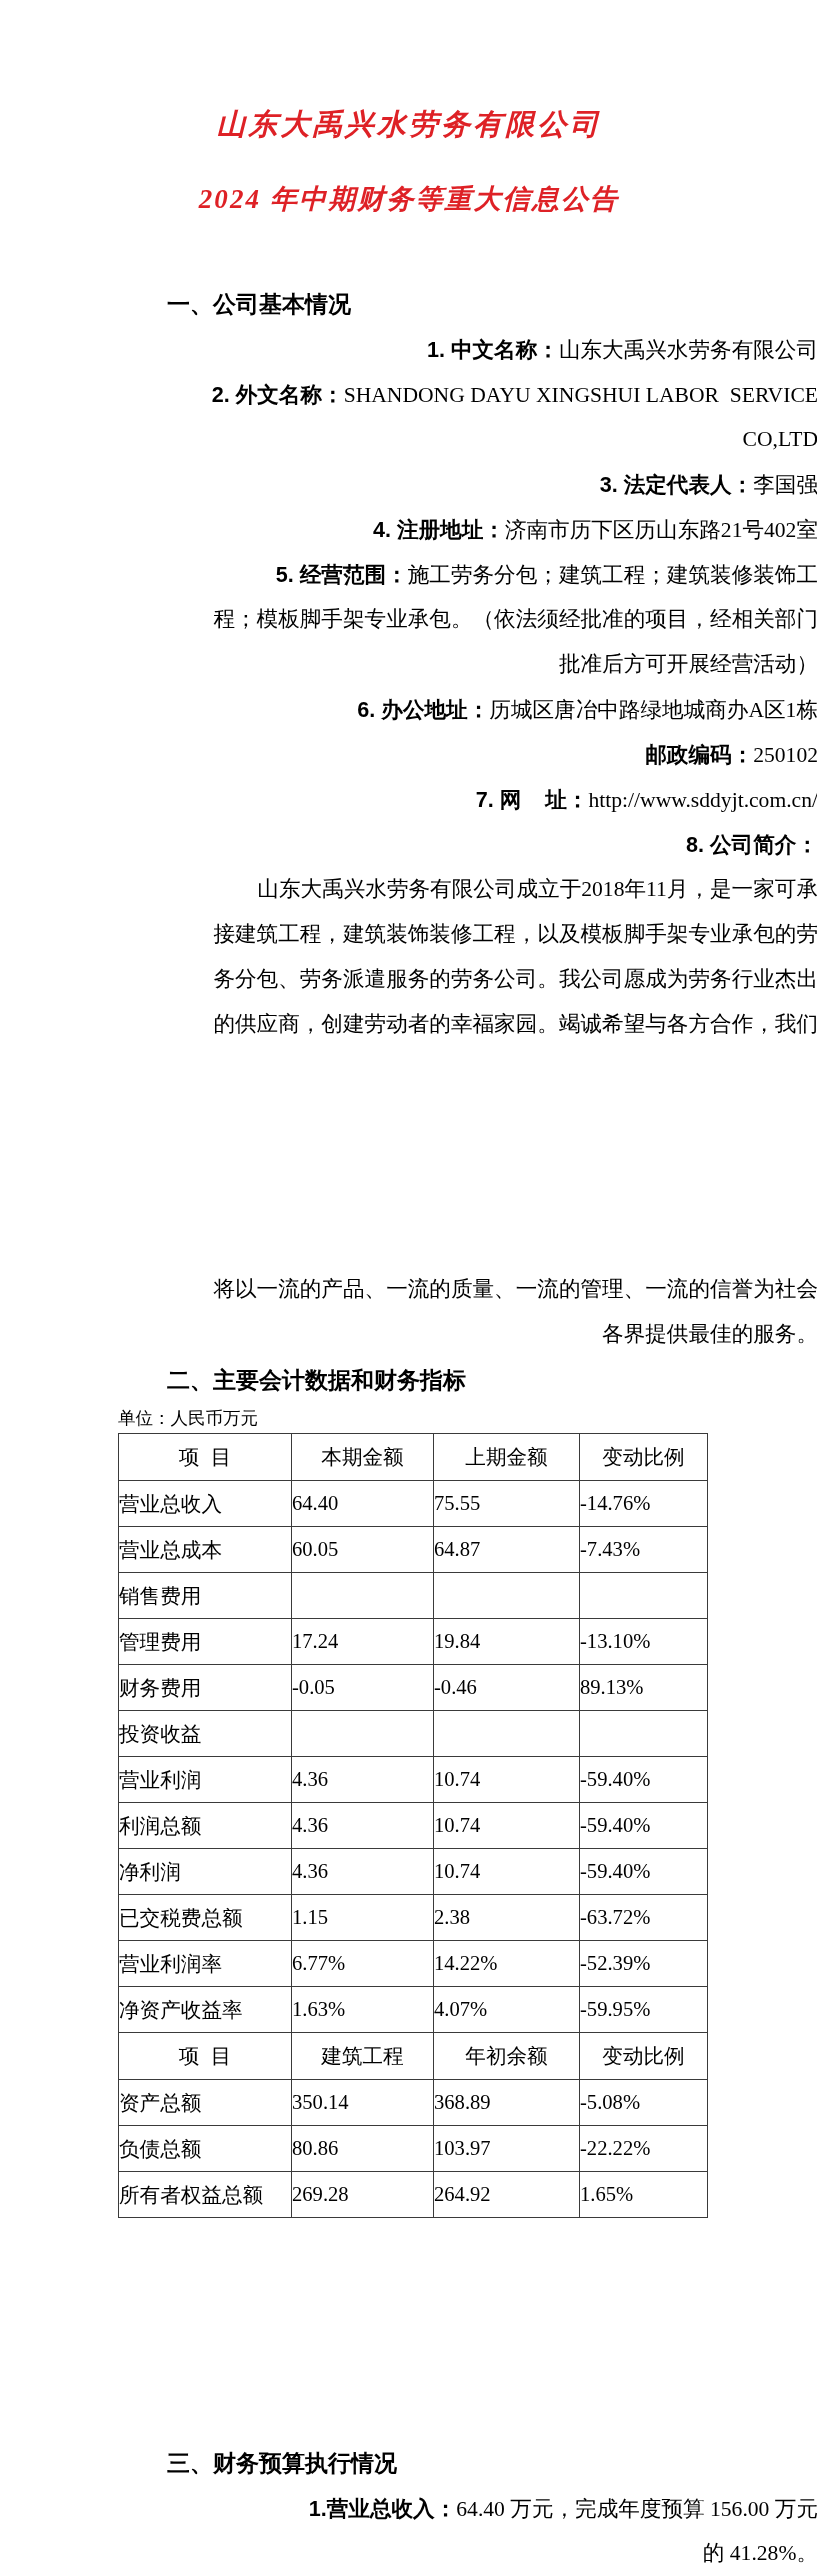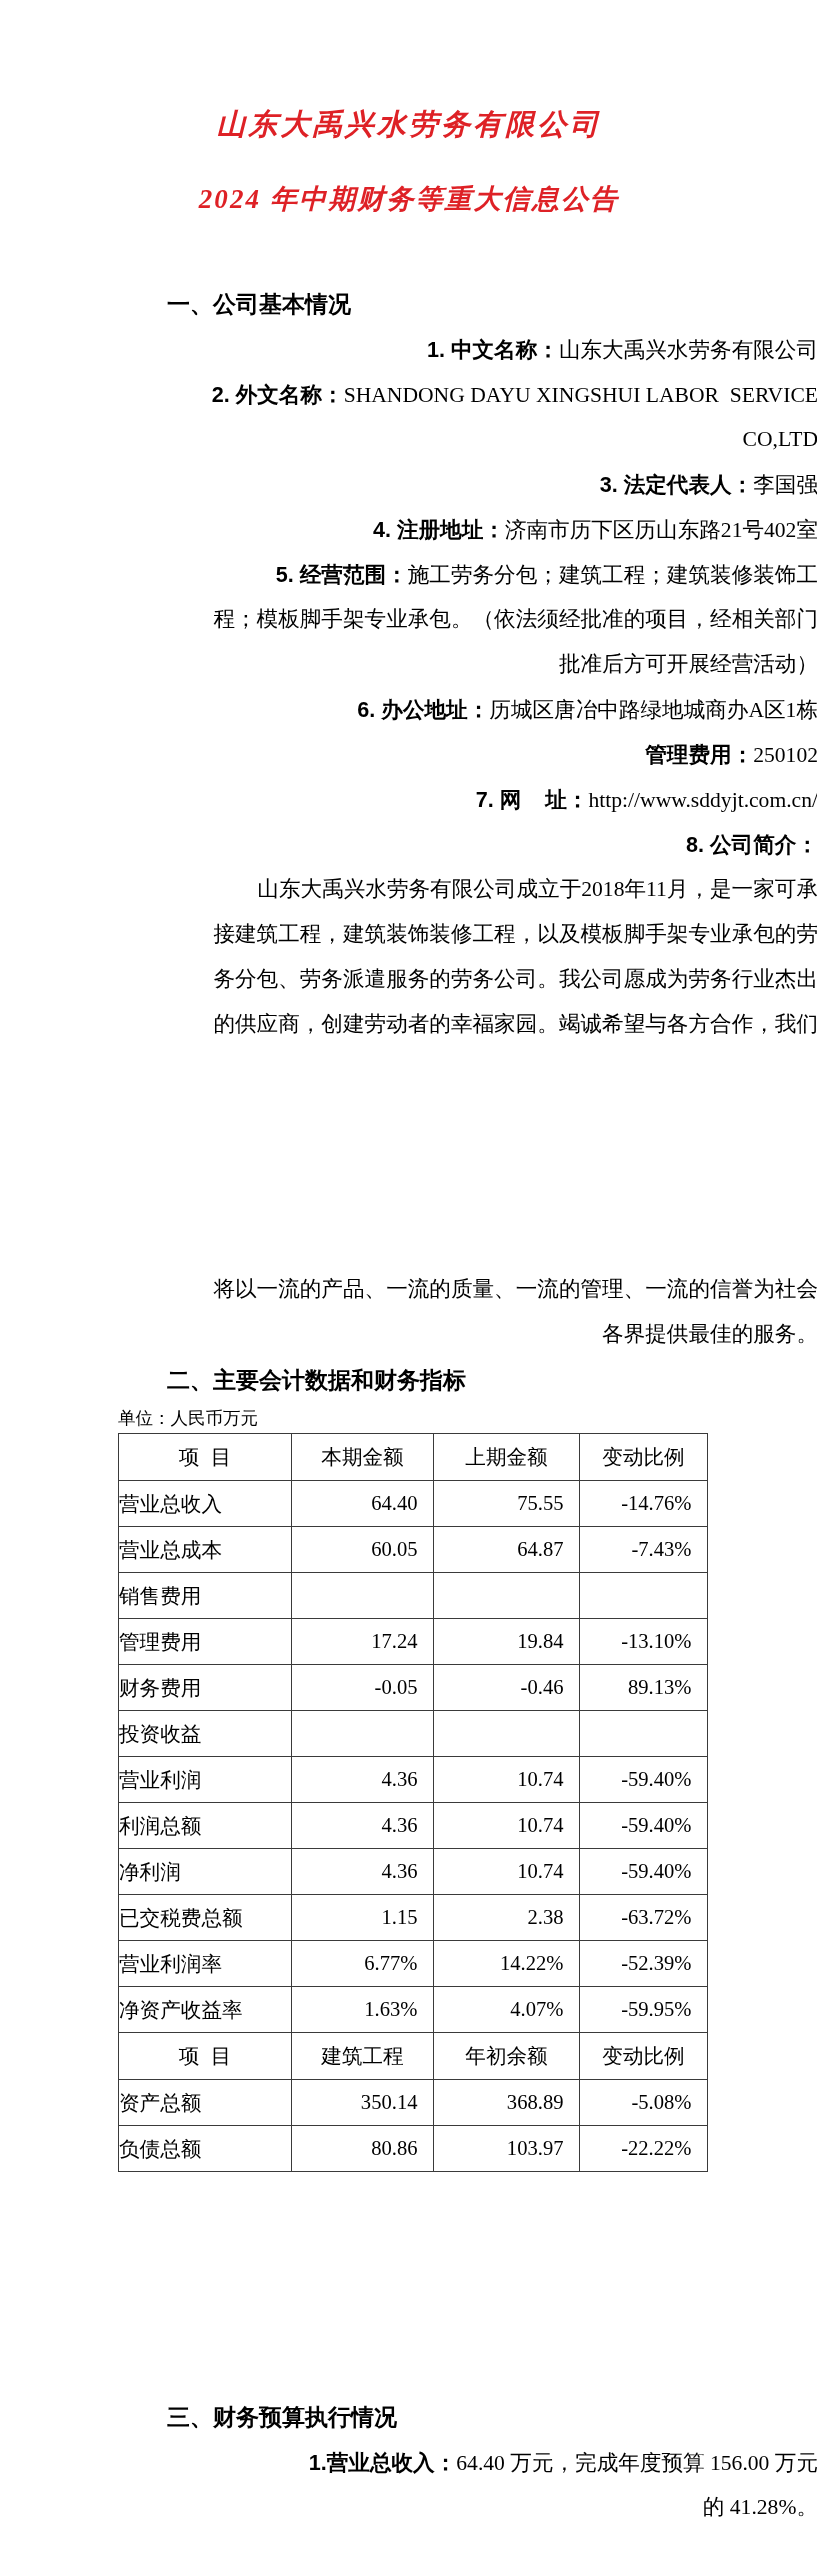--- a/index.html
+++ b/index.html
@@ -43,21 +43,21 @@
   }
   table.fin td{
     border:1px solid #3a3a3a;height:45px;white-space:pre;
     overflow:hidden;padding:0;
   }
   table.fin tr.hdr td{
     text-align:center;font-weight:400;height:46px;
     font-family:"Liberation Sans","DejaVu Sans",sans-serif;
   }
   td.lab{text-align:left;}
-  td.num{text-align:right;padding-right:15.5px !important;font-family:Liberation Serif, serif;}
+  td.num{text-align:left;padding-right:15.5px !important;font-family:Liberation Serif, serif;}
 </style>
 </head>
 <body>
 
 <div class="sp sp-a"></div>
 
 <div class="title">山东大禹兴水劳务有限公司</div>
 <div class="sp sp-b"></div>
 <div class="title title2">2024 年中期财务等重大信息公告</div>
 
@@ -66,21 +66,21 @@
 
 <div class="line ind"><span class="lb">1. 中文名称：</span><span>山东大禹兴水劳务有限公司</span></div>
 <div class="line ind"><span class="lb">2. 外文名称：</span><span>SHANDONG DAYU XINGSHUI LABOR  SERVICE</span></div>
 <div class="line"><span>CO,LTD</span></div>
 <div class="line ind"><span class="lb">3. 法定代表人：</span><span>李国强</span></div>
 <div class="line ind"><span class="lb">4. 注册地址：</span><span>济南市历下区历山东路21号402室</span></div>
 <div class="line ind"><span class="lb">5. 经营范围：</span><span>施工劳务分包；建筑工程；建筑装修装饰工</span></div>
 <div class="line"><span>程；模板脚手架专业承包。（依法须经批准的项目，经相关部门</span></div>
 <div class="line"><span>批准后方可开展经营活动）</span></div>
 <div class="line ind"><span class="lb">6. 办公地址：</span><span>历城区唐冶中路绿地城商办A区1栋</span></div>
-<div class="line ind"><span class="lb">管理费用：</span><span>250102</span></div>
+<div class="line ind"><span class="lb">邮政编码：</span><span>250102</span></div>
 <div class="line ind"><span class="lb">7. 网    址：</span><span>http://www.sddyjt.com.cn/</span></div>
 <div class="line ind"><span class="lb">8. 公司简介：</span><span></span></div>
 <div class="line ind"><span>山东大禹兴水劳务有限公司成立于2018年11月，是一家可承</span></div>
 <div class="line"><span>接建筑工程，建筑装饰装修工程，以及模板脚手架专业承包的劳</span></div>
 <div class="line"><span>务分包、劳务派遣服务的劳务公司。我公司愿成为劳务行业杰出</span></div>
 <div class="line"><span>的供应商，创建劳动者的幸福家园。竭诚希望与各方合作，我们</span></div>
 
 <div class="sp sp-gap1"></div>
 
 <div class="line"><span>将以一流的产品、一流的质量、一流的管理、一流的信誉为社会</span></div>
@@ -186,20 +186,26 @@
         <td class="num">350.14</td>
         <td class="num">368.89</td>
         <td class="num">-5.08%</td>
       </tr>
   <tr>
         <td class="lab">负债总额</td>
         <td class="num">80.86</td>
         <td class="num">103.97</td>
         <td class="num">-22.22%</td>
       </tr>
+  <tr>
+        <td class="lab">所有者权益总额</td>
+        <td class="num">269.28</td>
+        <td class="num">264.92</td>
+        <td class="num">1.65%</td>
+      </tr>
 </tbody>
   </table>
 
 <div class="sp sp-gap2"></div>
 
 <div class="hd">三、财务预算执行情况</div>
 <div class="line ind"><span class="lb">1.营业总收入：</span><span>64.40 万元，完成年度预算 156.00 万元</span></div>
 <div class="line"><span>的 41.28%。</span></div>
 
 

